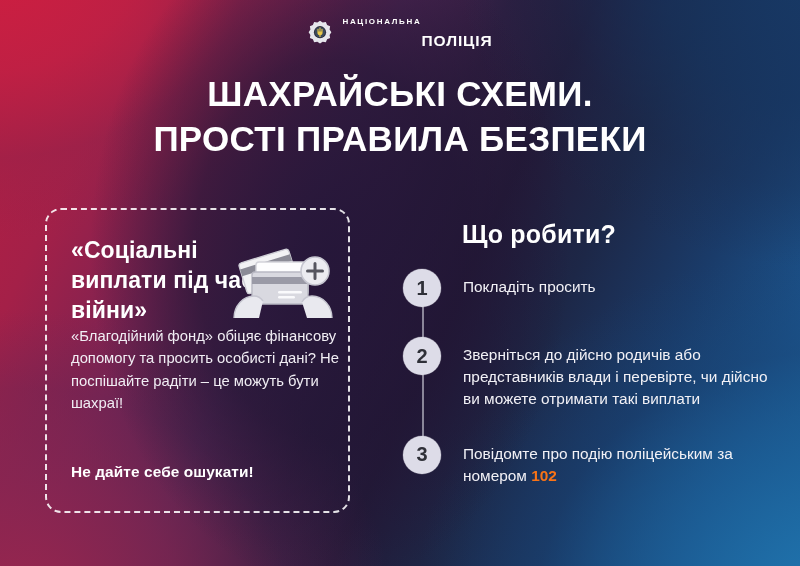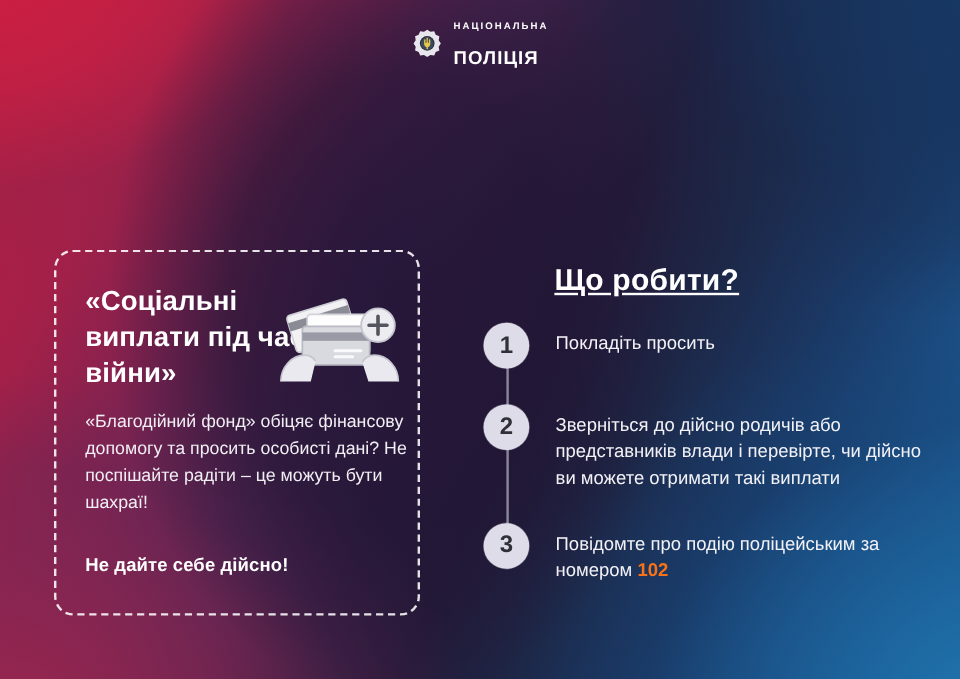--- a/index.html
+++ b/index.html
@@ -69,21 +69,21 @@
 
   
   .logo-row {
     position:absolute;
     left:0; right:0; top:18px;
     display:flex; align-items:center; justify-content:center;
     gap:9px;
     z-index:5;
   }
   .badge { width:26px; height:26px; display:block; }
-  .logo-text { display:flex; flex-direction:column; line-height:1; }
+  .logo-text { display:flex; flex-direction:row; line-height:1; }
   .logo-top {
     font-size:8px; font-weight:bold; letter-spacing:1.7px;
     color:#fff;
   }
   .logo-bottom {
     font-size:15.5px; font-weight:bold; letter-spacing:0.9px;
     color:#fff; margin-top:15px;
   }
 
   
@@ -112,21 +112,21 @@
     width:185px;
     color:#fff; font-weight:bold;
     font-size:23px; line-height:1.3;
     letter-spacing:0.1px;
   }
   .card-icon {
     position:absolute; right:14px; top:36px;
     width:102px; height:78px;
   }
   .card-body {
-    position:absolute; left:24px; top:131px;
+    position:absolute; left:24px; top:115px;
     width:268px;
     color:#f1eef4;
     font-size:14.8px; line-height:1.52;
   }
   .card-warn {
     position:absolute; left:24px; top:253px;
     color:#fff; font-weight:bold;
     font-size:15.4px;
     letter-spacing:0.1px;
   }
@@ -136,21 +136,20 @@
     position:absolute;
     left:398px; top:220px;
     width:370px;
     z-index:5;
   }
   .steps-title {
     color:#fff; font-weight:bold;
     font-size:25px; letter-spacing:0.2px;
     margin-left:64px;
     margin-bottom:0;
-    text-decoration:underline;
   }
   .steps {
     position:relative;
     margin-top:20px;
   }
   .rail {
     position:absolute;
     left:24px; top:18px; bottom:22px;
     width:1.5px;
     background:rgba(225,225,235,0.55);
@@ -205,20 +204,24 @@
       <circle cx="32" cy="30" r="15" fill="#2b2b3a"></circle>
       <circle cx="32" cy="30" r="13" fill="#3b4a5c"></circle>
       <path fill="#e8c84a" d="M32 18c.8 0 1.3.6 1.3 1.4v9.1h2.2v-5.8c0-.8.6-1.4 1.4-1.4s1.4.6 1.4 1.4v8.5c0 3.2-2.3 5.9-5 6.6v3.9h-2.6v-3.9c-2.7-.7-5-3.4-5-6.6v-8.5c0-.8.6-1.4 1.4-1.4s1.4.6 1.4 1.4v5.8h2.2v-9.1c0-.8.5-1.4 1.3-1.4z"></path>
     </svg>
     <div class="logo-text">
       <span class="logo-top">НАЦІОНАЛЬНА</span>
       <span class="logo-bottom">ПОЛІЦІЯ</span>
     </div>
   </div>
 
+  <div class="title">
+    <span>ШАХРАЙСЬКІ СХЕМИ.</span>
+    <span class="title-l2">ПРОСТІ ПРАВИЛА БЕЗПЕКИ</span>
+  </div>
 
   <div class="card">
     <div class="card-head">«Соціальні виплати під час війни»</div>
 
     <svg class="card-icon" viewBox="0 0 102 78">
 
       <g transform="rotate(-17 34 26)">
         <rect x="10" y="10" width="52" height="32" rx="3" fill="#f2f2f4" stroke="#cfcfd6" stroke-width="1.4"></rect>
         <rect x="10" y="16" width="52" height="7" fill="#8b8b96"></rect>
       </g>
@@ -234,21 +237,21 @@
       <path d="M2 72c0-12 9-22 20-22 5 0 7 2 9 5" fill="none" stroke="#c6c6d0" stroke-width="1.4"></path>
 
       <path d="M100 72c0-12-9-22-20-22-5 0-8 2-10 6l5 16z" fill="#e9e9ef"></path>
       <path d="M100 72c0-12-9-22-20-22-5 0-8 2-10 6" fill="none" stroke="#c6c6d0" stroke-width="1.4"></path>
 
       <circle cx="83" cy="25" r="14" fill="#ececf1" stroke="#c6c6d0" stroke-width="1.6"></circle>
       <path d="M83 17.5v15M75.5 25h15" stroke="#55555f" stroke-width="3" stroke-linecap="round"></path>
     </svg>
 
     <div class="card-body">«Благодійний фонд» обіцяє фінансову допомогу та просить особисті дані? Не поспішайте радіти – це можуть бути шахраї!</div>
-    <div class="card-warn">Не дайте себе дійсно!</div>
+    <div class="card-warn">Не дайте себе ошукати!</div>
   </div>
 
   <div class="steps-wrap">
     <div class="steps-title">Що робити?</div>
 
     <div class="steps">
       <div class="rail"></div>
 
       <div class="step s1">
         <div class="circle">1</div>

